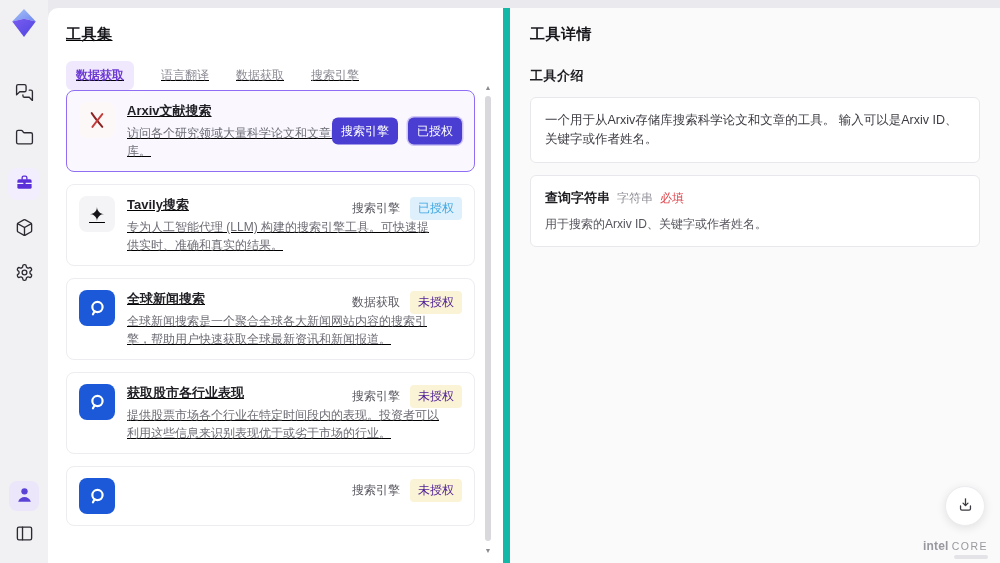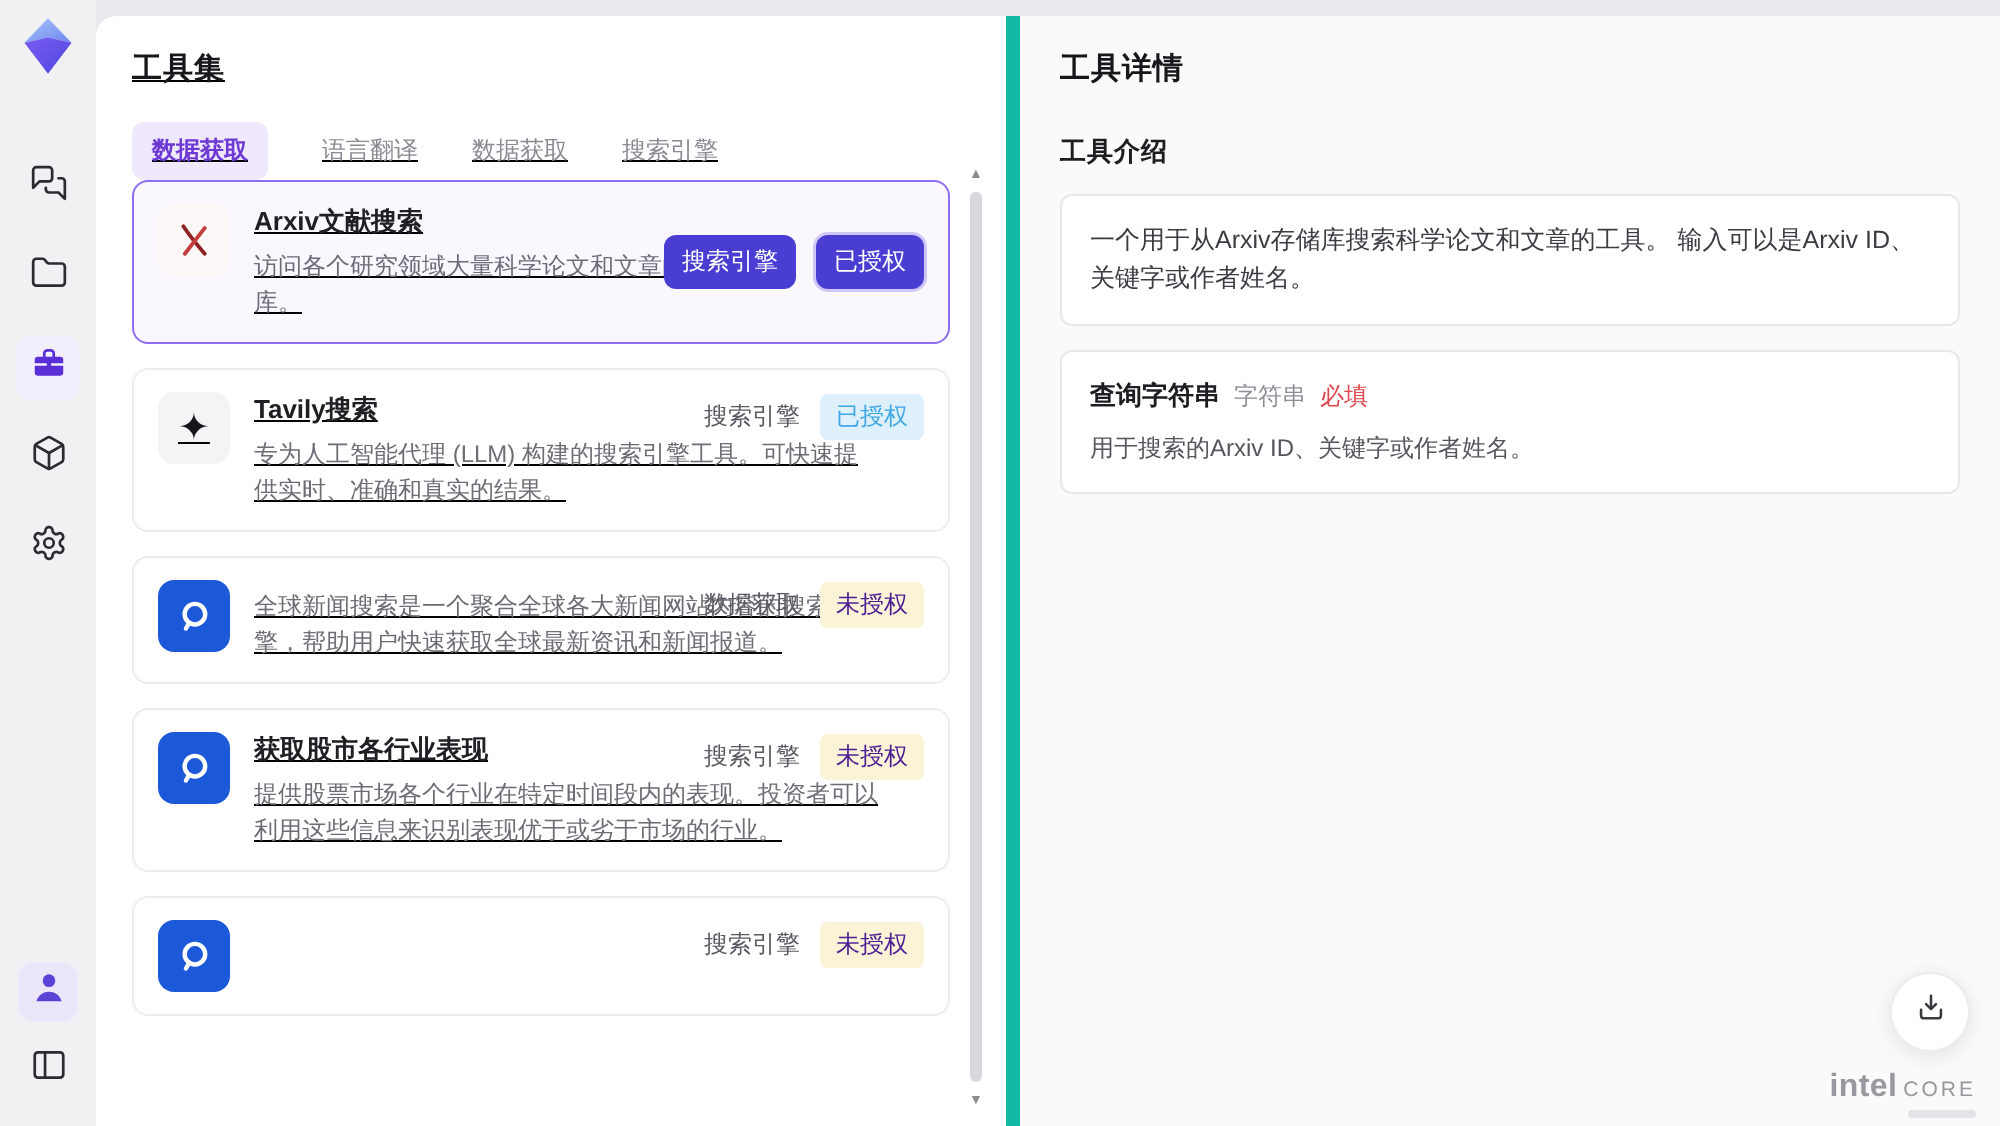--- a/index.html
+++ b/index.html
@@ -72,21 +72,21 @@
   .param-type{font-size:12px;color:#8e8e96;}
   .param-required{font-size:12px;color:#e0484f;}
   .param-desc{font-size:12px;color:#55555d;margin-top:9px;line-height:17px;}
 
   
   .fab{position:absolute;right:15px;bottom:37px;width:40px;height:40px;border-radius:50%;
     background:#fff;border:1px solid #ececf0;box-shadow:0 2px 10px rgba(0,0,0,.10);
     display:flex;align-items:center;justify-content:center;cursor:pointer;}
   .fab svg{width:17px;height:17px;stroke:#3a3a40;stroke-width:1.8;fill:none;stroke-linecap:round;stroke-linejoin:round;}
   .brand{position:absolute;right:12px;bottom:10px;display:flex;align-items:baseline;gap:3px;color:#98989f;}
-  .brand .b1{font-size:16px;font-weight:700;letter-spacing:.2px;}
+  .brand .b1{font-size:12px;font-weight:700;letter-spacing:.2px;}
   .brand .b2{font-size:10.5px;font-weight:500;letter-spacing:1.5px;}
   .brand-bar{position:absolute;right:12px;bottom:4px;width:34px;height:4px;background:#e3e3e8;border-radius:2px;}
 </style>
 </head>
 <body>
 
 <div class="rail">
   <div class="rail-logo">
     <svg width="30" height="30" viewBox="0 0 28 28">
       <defs>
@@ -211,20 +211,21 @@
     </div>
   </div>
         <div class="tool-row">
     <div class="tool-icon icon-bg-q">
             <svg width="22" height="22" viewBox="0 0 24 24" fill="none" stroke="#ffffff" stroke-width="2.4" stroke-linecap="round">
               <circle cx="12.5" cy="11" r="5.6"></circle>
               <path d="M9.4 15.6 7.6 18.8"></path>
             </svg>
           </div>
     <div class="tool-main">
+      <div class="tool-title">全球新闻搜索</div>
       <div class="tool-desc">全球新闻搜索是一个聚合全球各大新闻网站内容的搜索引擎，帮助用户快速获取全球最新资讯和新闻报道。</div>
     </div>
     <div class="tool-badges">
       <span class="badge-cat">数据获取</span>
       <span class="badge-auth auth-no">未授权</span>
     </div>
   </div>
         <div class="tool-row">
     <div class="tool-icon icon-bg-q">
             <svg width="22" height="22" viewBox="0 0 24 24" fill="none" stroke="#ffffff" stroke-width="2.4" stroke-linecap="round">

